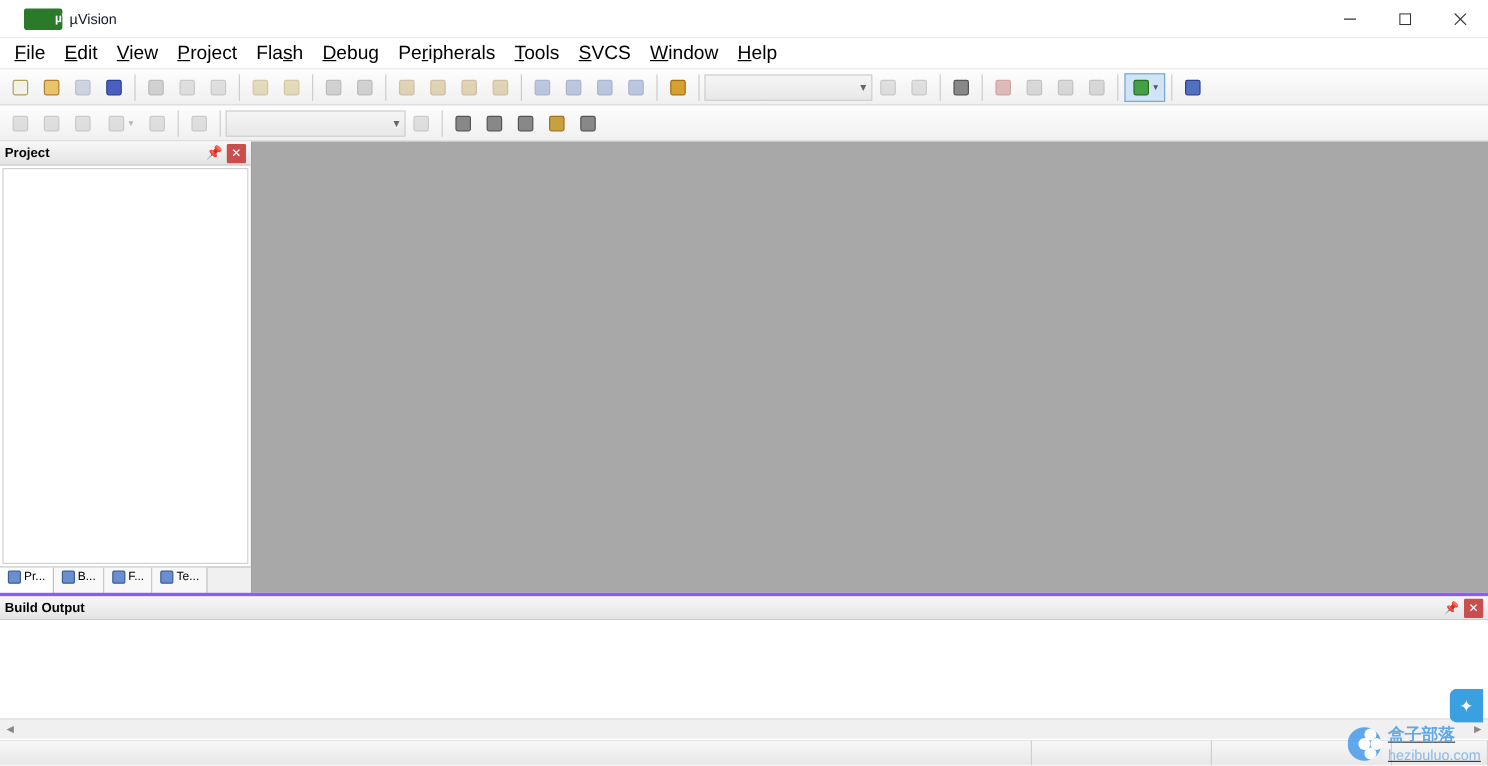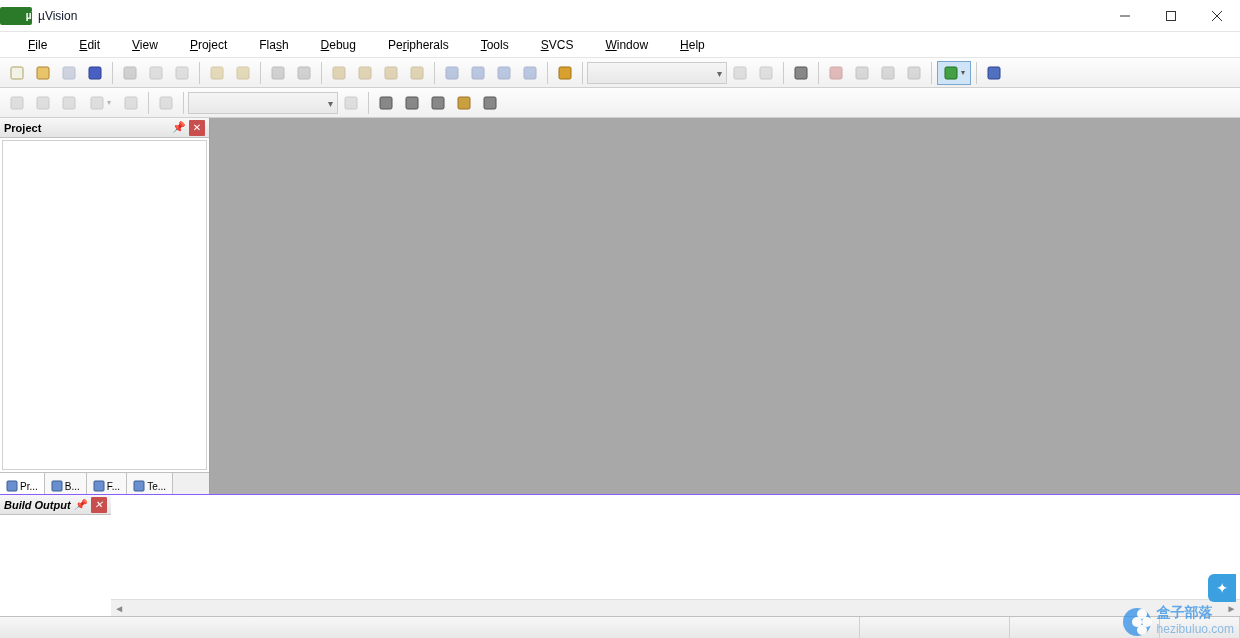--- a/index.html
+++ b/index.html
@@ -1,63 +1,63 @@
 <!DOCTYPE html>
 <html><head>
 <meta charset="utf-8">
 <style>
 * { margin: 0; padding: 0; box-sizing: border-box; font-family: 'Segoe UI', Tahoma, sans-serif; }
 body { width: 1240px; height: 638px; background: #fff; overflow: hidden; display: flex; flex-direction: column; }
 
 .titlebar { height: 32px; background: #fff; display: flex; align-items: center; border-bottom: 1px solid #e5e5e5; }
-.titlebar .app-icon { width: 18px; height: 18px; margin: 0 6px 0 0; background: #2a7a2a; border-radius: 2px; display: flex; align-items: center; justify-content: center; color: #fff; font-size: 10px; font-weight: bold; padding-left: 32px; }
+.titlebar .app-icon { width: 18px; height: 18px; margin: 0 6px 0 20px; background: #2a7a2a; border-radius: 2px; display: flex; align-items: center; justify-content: center; color: #fff; font-size: 10px; font-weight: bold; padding-left: 32px; }
 .titlebar .title { font-size: 12px; color: #0f172a; }
 .titlebar .spacer { flex: 1; }
 .titlebar .win-btn { width: 46px; height: 32px; display: flex; align-items: center; justify-content: center; cursor: pointer; }
 .titlebar .win-btn svg { width: 10px; height: 10px; }
 
 .menubar { height: 26px; background: #fff; display: flex; align-items: center; padding: 0 4px; border-bottom: 1px solid #e5e5e5; }
-.menubar .menu-item { padding: 3px 8px; font-size: 12px; cursor: pointer; margin-left: 16px; }
+.menubar .menu-item { padding: 3px 8px; font-size: 16px; cursor: pointer; }
 .menubar .menu-item u { text-decoration: underline; }
 
 .toolbar { height: 30px; background: linear-gradient(#fdfdfd, #f0f0f0); display: flex; align-items: center; padding: 0 4px; border-bottom: 1px solid #d0d0d0; }
 .toolbar .sep { width: 1px; height: 22px; background: #ccc; margin: 0 4px; }
 .toolbar .tbtn { width: 24px; height: 24px; display: flex; align-items: center; justify-content: center; cursor: pointer; border: 1px solid transparent; margin: 0 1px; }
 .toolbar .tbtn.disabled { opacity: 0.4; cursor: default; }
 .toolbar .tbtn.active { background: #cfe4f7; border-color: #7aa7d0; }
 .toolbar .combo { height: 22px; border: 1px solid #ccc; background: linear-gradient(#f5f5f5,#e8e8e8); font-size: 11px; padding: 0 18px 0 4px; min-width: 140px; position: relative; color:#888; display:flex; align-items:center;}
 .toolbar .combo::after { content: '▾'; position: absolute; right: 4px; top: 50%; transform: translateY(-50%); font-size: 10px; color: #666; }
 
 .ticon { width: 16px; height: 16px; }
 
 .main { flex: 1; display: flex; min-height: 0; }
 .project-panel { width: 210px; display: flex; flex-direction: column; border-right: 1px solid #a0a0a0; background: #fff; }
 .panel-header { height: 20px; background: linear-gradient(#f7f7f7,#e4e4e4); border-bottom: 1px solid #c0c0c0; display: flex; align-items: center; padding: 0 4px; font-size: 11px; }
 .panel-header .ptitle { flex: 1; font-weight: bold; }
 .panel-header .pbtn { width: 16px; height: 16px; display: flex; align-items: center; justify-content: center; cursor: pointer; margin-left: 2px; }
 .panel-header .pbtn.close { background: #c94f4f; color: #fff; border-radius: 1px; font-size:10px;}
 .panel-body { flex: 1; border: 1px solid #d0d0d0; margin: 2px; background: #fff; }
 .panel-tabs { height: 22px; background: #f0f0f0; display: flex; border-top: 1px solid #c0c0c0; }
-.panel-tabs .ptab { padding: 2px 6px; font-size: 10px; border-right: 1px solid #c0c0c0; background: #f8f8f8; cursor: pointer; display: flex; align-items: flex-end; gap: 2px; max-width: 50px; overflow: hidden; white-space: nowrap; }
+.panel-tabs .ptab { padding: 2px 6px; font-size: 10px; border-right: 1px solid #c0c0c0; background: #f8f8f8; cursor: pointer; display: flex; align-items: flex-start; gap: 2px; max-width: 50px; overflow: hidden; white-space: nowrap; }
 .panel-tabs .ptab.active { background: #fff; border-bottom: 1px solid #fff; margin-bottom: -1px; }
 .panel-tabs .ptab .ticon-sm { width: 12px; height: 12px; flex-shrink: 0; }
 
 .editor { flex: 1; background: #a8a8a8; }
 
-.bottom-panel { height: 122px; display: flex; border-top: 1px solid #8b5cf6; font-style: italic; }
+.bottom-panel { height: 122px; display: flex; flex-direction: column; border-top: 3px solid #8b5cf6; }
 .bottom-panel .panel-header .pbtn.pin { font-size: 10px; }
 .bottom-body { flex: 1; background: #fff; overflow: auto; position: relative; }
 .bottom-body .hscroll { position: absolute; bottom: 0; left: 0; right: 0; height: 17px; background: #f0f0f0; border-top: 1px solid #ddd; display:flex; align-items:center; }
 .bottom-body .hscroll .arrow { width:17px; height:17px; display:flex; align-items:center; justify-content:center; color:#888; font-size:10px;}
 
 .statusbar { height: 22px; background: linear-gradient(#f7f7f7,#e8e8e8); border-top: 1px solid #c0c0c0; display: flex; }
 .statusbar .cell { border-right: 1px solid #d0d0d0; min-width: 150px; }
 .statusbar .cell:first-child { flex: 1; }
 
-.watermark { position: fixed; right: 6px; bottom: 2px; display:flex; align-items:flex-end; gap:6px; opacity:0.75; pointer-events:none;}
+.watermark { position: fixed; right: 6px; bottom: 2px; display:flex; align-items:center; gap:6px; opacity:0.75; pointer-events:none;text-decoration:underline;}
 .watermark .wcircle { width: 28px; height:28px; border-radius:50%; background:#2f8fe6; display:flex; align-items:center; justify-content:center; }
 .watermark .wcircle span{ width:10px;height:10px;background:#fff;border-radius:50%; box-shadow: 10px 0 0 #fff, 5px 8px 0 #fff, 5px -8px 0 #fff;}
 .watermark .wtxt { color:#2f8fe6; font-size:14px; font-weight:bold; }
 .wbadge { position:fixed; right:4px; bottom:36px; width:28px; height:28px; background:#3aa0e0; border-radius:6px 0 0 6px; display:flex; align-items:center; justify-content:center; color:#fff; font-size:14px;}
 </style>
 </head>
 <body>
 
 <div class="titlebar">
   <div class="app-icon">µV</div>

